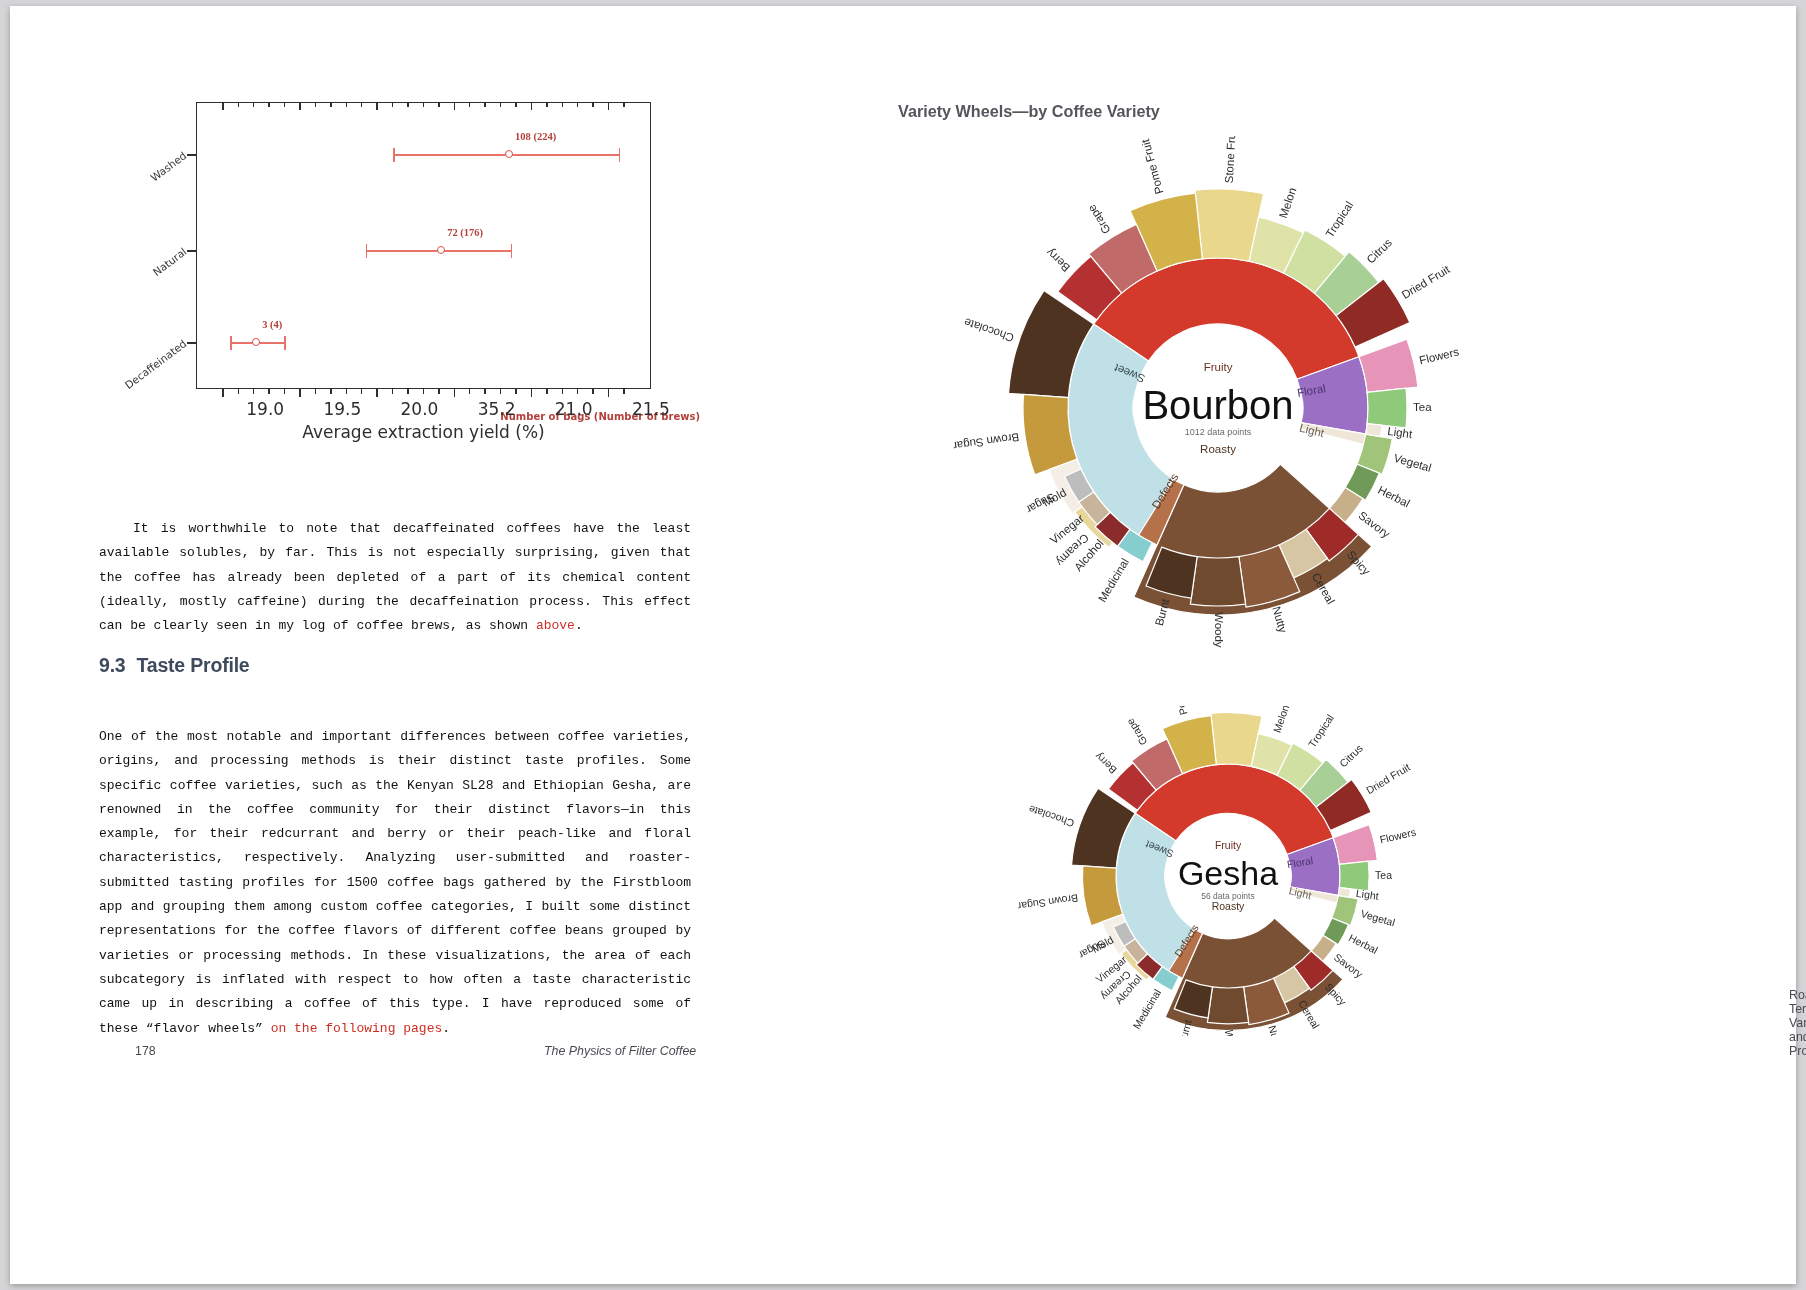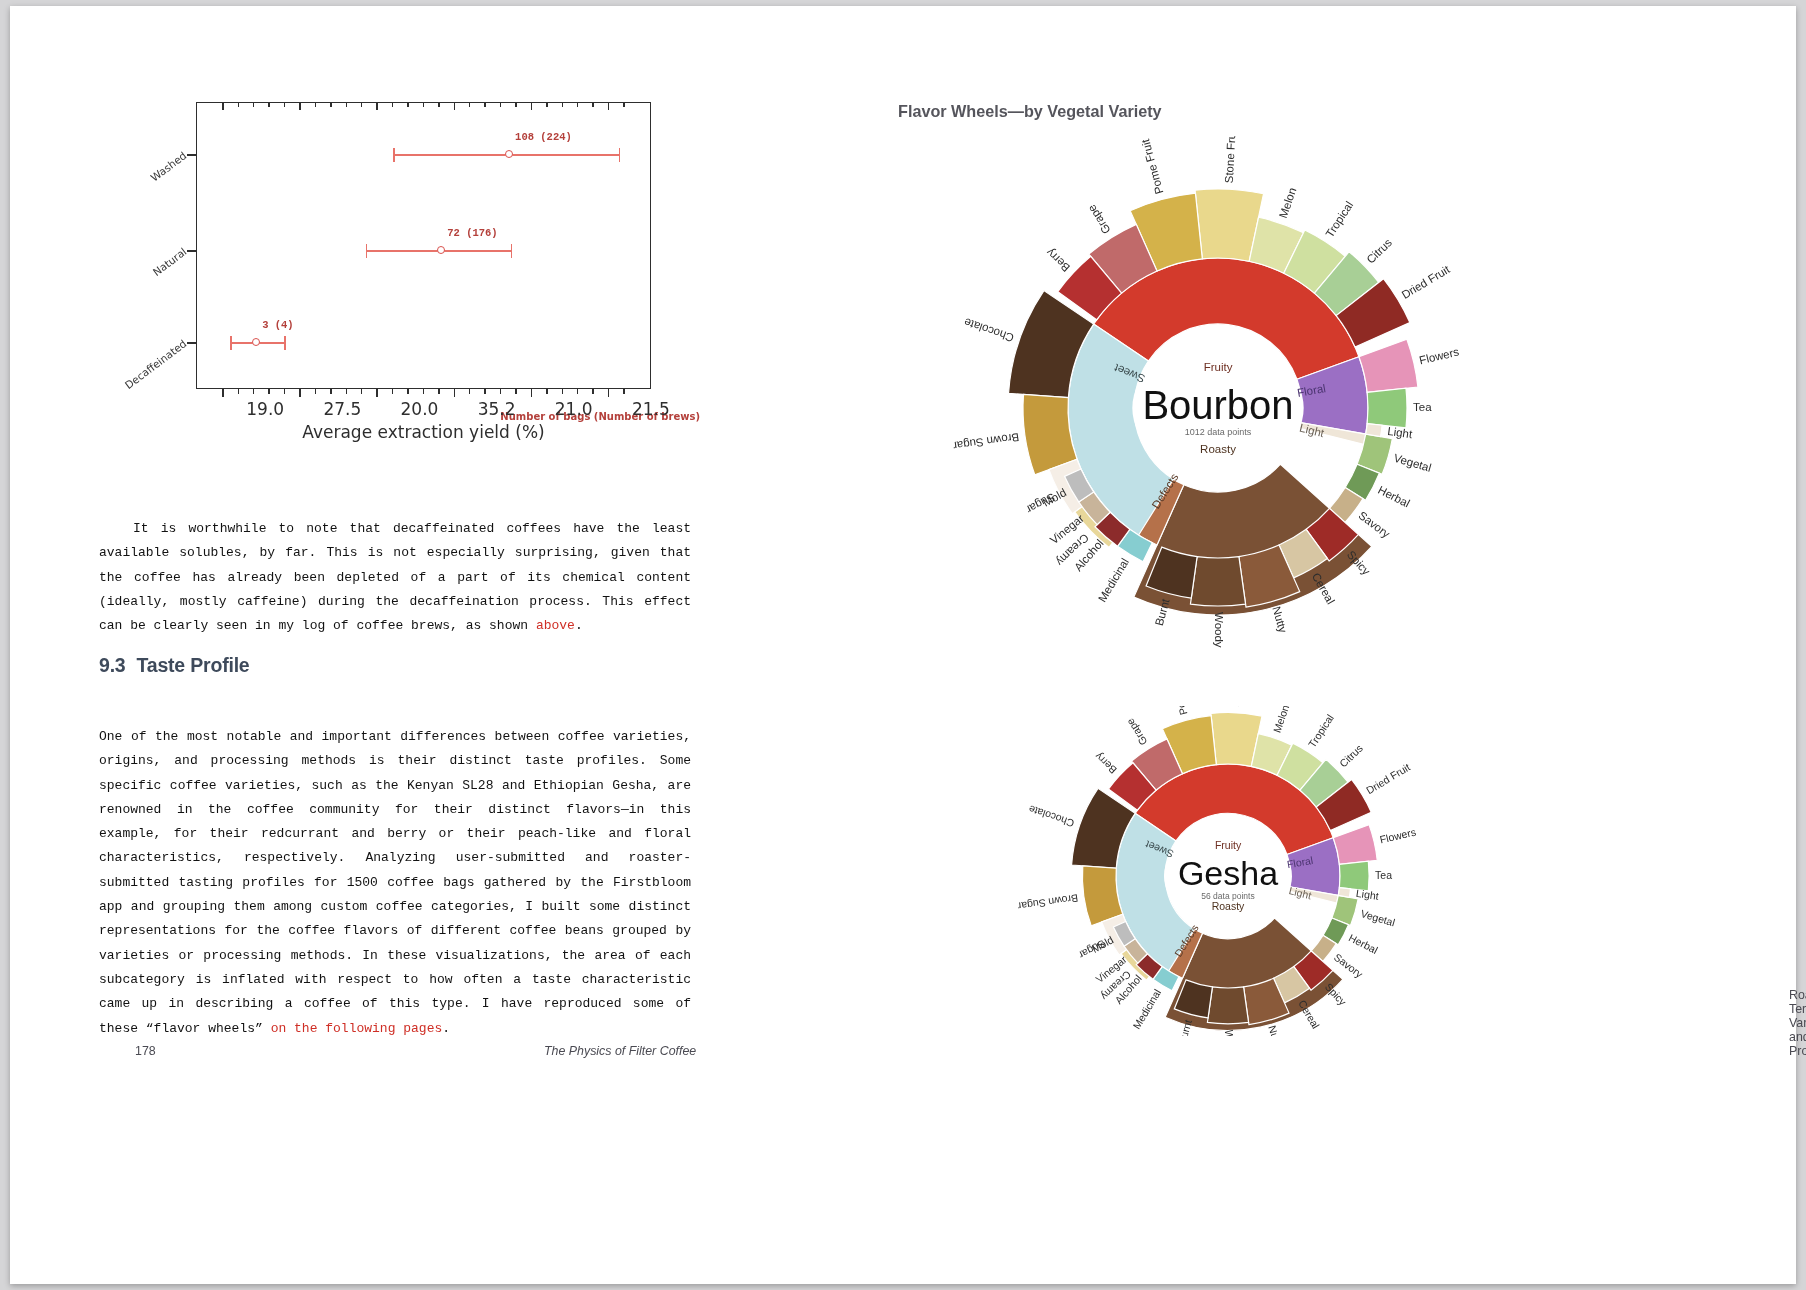--- a/index.html
+++ b/index.html
@@ -33,21 +33,21 @@
   }
   .ytick{position:absolute;left:74px;width:9px;height:1.6px;background:#2e2e2e;}
   .err-row{position:absolute;height:2px;}
   .err-line{position:absolute;top:0;height:1.6px;background:#e8736a;}
   .err-cap{position:absolute;top:-6px;width:1.6px;height:14px;background:#e8736a;}
   .err-dot{
     position:absolute;top:-4.2px;width:8px;height:8px;border-radius:50%;
     border:1.7px solid #d9534f;background:#fff;box-sizing:border-box;
   }
   .err-val{
-    position:absolute;top:-23px;font-family:Liberation Mono, monospace;
+    position:absolute;top:-23px;font-family:Liberation Serif, serif;
     font-size:10.5px;font-weight:bold;color:#b4403b;white-space:nowrap;
   }
   .legend-note{
     position:absolute;right:8px;bottom:10px;
     font-family:"DejaVu Sans", sans-serif;font-size:10px;font-weight:bold;
     color:#b4403b;white-space:nowrap;
   }
   .xtick{position:absolute;top:287px;width:1.4px;height:8px;background:#2e2e2e;}
   .xtick.minor{height:5px;}
   .xtlabel{
@@ -159,21 +159,21 @@
             <div class="xtick minor" style="left: 448.542px; top: 0px;"></div>
             <div class="xtick minor" style="left: 463.966px;"></div>
             <div class="xtick minor" style="left: 463.966px; top: 0px;"></div>
             <div class="xtick minor" style="left: 479.39px;"></div>
             <div class="xtick minor" style="left: 479.39px; top: 0px;"></div>
             <div class="xtick" style="left: 494.814px;"></div>
             <div class="xtick" style="left: 494.814px; top: 0px;"></div>
             <div class="xtick minor" style="left: 510.237px;"></div>
             <div class="xtick minor" style="left: 510.237px; top: 0px;"></div>
             <div class="xtlabel" style="left: 109.22px;">19.0</div>
-            <div class="xtlabel" style="left: 186.339px;">27.5</div>
+            <div class="xtlabel" style="left: 186.339px;">19.5</div>
             <div class="xtlabel" style="left: 263.458px;">20.0</div>
             <div class="xtlabel" style="left: 340.576px;">35.2</div>
             <div class="xtlabel" style="left: 417.695px;">21.0</div>
             <div class="xtlabel" style="left: 494.814px;">21.5</div>
             <div class="ytick" style="top: 52px;"></div>
             <div class="ytlabel" style="left: -2px; top: 46px; width: 74px; text-align: right;">Washed</div>
             <div class="err-row" style="left: 0px; top: 52px; width: 595px;">
               <div class="err-line" style="left: 280.424px; width: 225.186px;"></div>
               <div class="err-cap" style="left: 280.424px;"></div>
               <div class="err-cap" style="left: 505.61px;"></div>
@@ -208,21 +208,21 @@
       <span class="num">9.3</span><span>Taste Profile</span>
     </div>
 
     <p class="body-p p2"><span>One of the most notable and important differences between coffee varieties, origins, and processing methods is their distinct taste profiles. Some specific coffee varieties, such as the Kenyan SL28 and Ethiopian Gesha, are renowned in the coffee community for their distinct flavors—in this example, for their redcurrant and berry or their peach-like and floral characteristics, respectively. Analyzing user-submitted and roaster-submitted tasting profiles for 1500 coffee bags gathered by the Firstbloom app and grouping them among custom coffee categories, I built some distinct representations for the coffee flavors of different coffee beans grouped by varieties or processing methods. In these visualizations, the area of each subcategory is inflated with respect to how often a taste characteristic came up in describing a coffee of this type. I have reproduced some of these “flavor wheels” </span><span class="lnk">on the following pages</span><span>.</span></p>
 
     <div class="folio foot-l-num">178</div>
     <div class="folio foot-l-txt">The Physics of Filter Coffee</div>
   </div>
 
   <div class="page page-right">
-    <div class="r-title" style="left:-5px;">Flavor Wheels—by Vegetal Variety</div>
+    <div class="r-title" style="left:-5px;">Variety Wheels—by Coffee Variety</div>
 
     <div class="wheelbox" id="wheel-0-box" style="left:5px;top:130px;width:660px;height:530px;">
           <svg width="660" height="530" viewBox="0 0 660 530" class="wheel-svg">
             <path d="M185.64436411674376,188.121064479388 A150,150 0 0 1 450.95389311788625,220.6969785011497 L388.93418014601633,243.2703079606438 A84.00000000000001,84.00000000000001 0 0 0 240.3608439053765,225.02779610845727 Z" fill="#d33a2c" stroke="#ffffff" stroke-width="1.2"></path>
             <path d="M450.95389311788625,220.6969785011497 A150,150 0 0 1 457.72116295183116,298.04722665003953 L392.7238512530255,286.58644692402214 A84.00000000000001,84.00000000000001 0 0 0 388.93418014601633,243.2703079606438 Z" fill="#9b6fc4" stroke="#ffffff" stroke-width="1.2"></path>
             <path d="M457.72116295183116,298.04722665003953 A150,150 0 0 1 455.5443589413995,308.28828433995017 L391.5048410071837,292.3214392303721 A84.00000000000001,84.00000000000001 0 0 0 392.7238512530255,286.58644692402214 Z" fill="#efe6d8" stroke="#ffffff" stroke-width="1.2"></path>
             <path d="M463.8309788738206,410.51003551628366 A206.99999999999997,206.99999999999997 0 0 1 225.80551488330937,461.10390973201834 L275.8341219816328,348.7378184419785 A84.00000000000001,84.00000000000001 0 0 0 372.4241653401011,328.2069709341441 Z" fill="#7a5135" stroke="#ffffff" stroke-width="1.2"></path>
             <path d="M248.98950353862998,409.0318186463901 A150,150 0 0 1 170.9224218149819,328.19098901238686 L232.11655621638985,303.46695384693663 A84.00000000000001,84.00000000000001 0 0 0 275.8341219816328,348.7378184419785 Z" fill="#b5714a" stroke="#ffffff" stroke-width="1.2"></path>
             <path d="M230.51211036501928,399.2072144234639 A150,150 0 0 1 185.64436411674376,188.121064479388 L240.3608439053765,225.02779610845727 A84.00000000000001,84.00000000000001 0 0 0 265.4867818044108,343.2360400771398 Z" fill="#bfe0e6" stroke="#ffffff" stroke-width="1.2"></path>
             <path d="M287.10826654438387,54.19970491434816 A219,219 0 0 1 355.5326602890893,57.78567543929654 L341.1867536226639,125.27785988992915 A150,150 0 0 0 294.32073050985196,122.821715694759 Z" fill="#e9d88c" stroke="#ffffff" stroke-width="1.2"></path>

